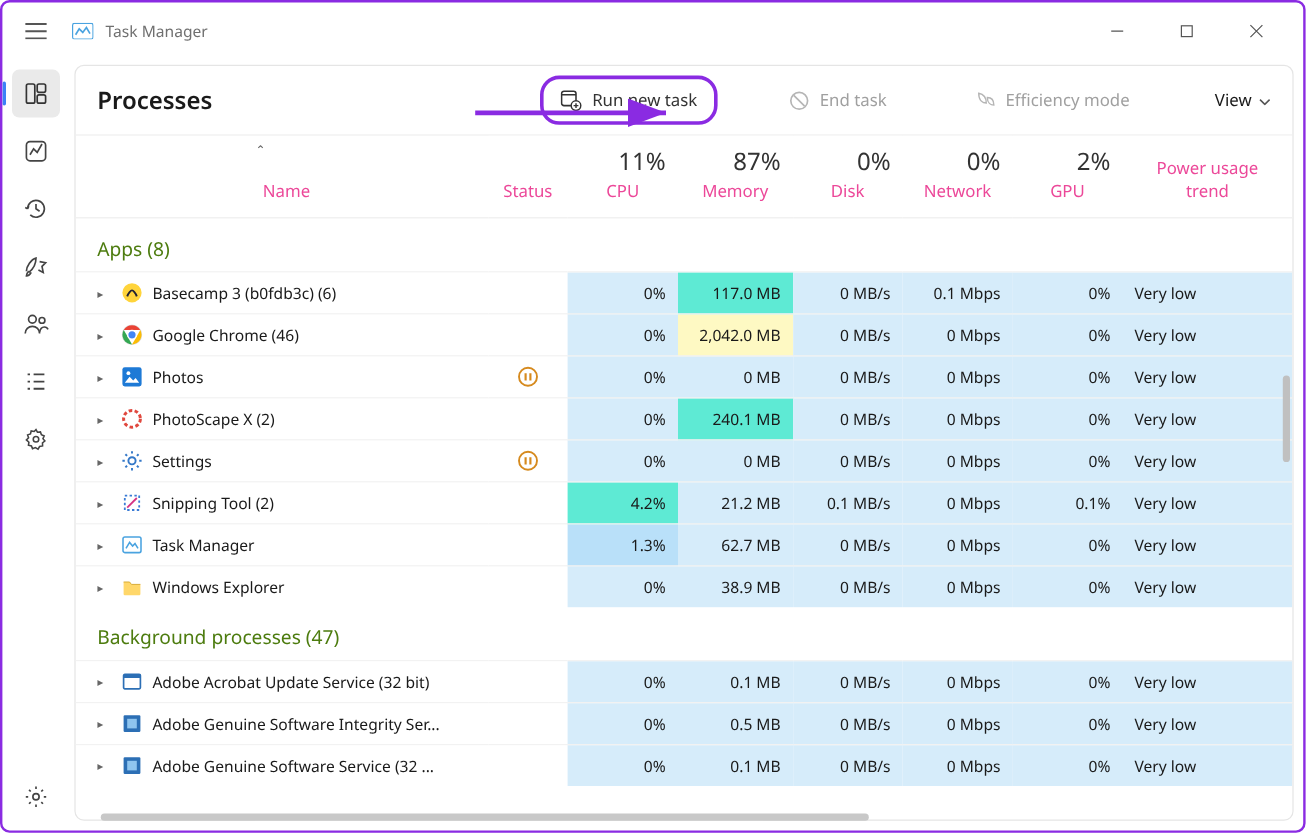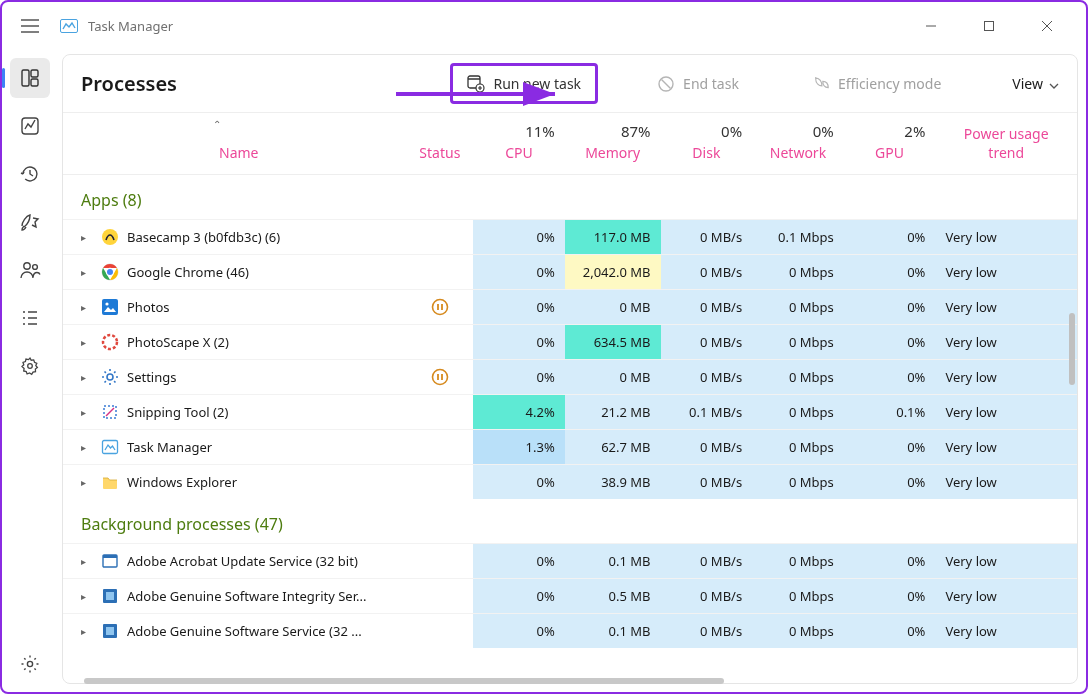--- a/index.html
+++ b/index.html
@@ -41,31 +41,31 @@
 .side-item.active { background:#eaeaea; position:relative;}
 .side-item.active::before { content:""; position:absolute; left:-8px; top:10px; width:3px; height:20px; background:#3b82f6; border-radius:2px;}
 .side-settings { margin-top:auto; margin-bottom:8px; }
 
 .main { flex:1; display:flex; flex-direction:column; border:1px solid #e5e5e5; border-radius:8px; margin:4px 8px 8px 4px; overflow:hidden; background:#fff;}
 .toolbar { height:58px; display:flex; align-items:center; padding:0 18px; border-bottom:1px solid #eee;gap:45px;}
 .page-title { font-size:20px; font-weight:600;}
 .toolbar-spacer { flex:1; }
 .tb-btn { display:flex; align-items:center; gap:8px; padding:8px 14px; color:#333; font-size:14px; border-radius:4px;}
 .tb-btn.disabled { color:#a0a0a0; }
-.tb-btn.highlight { border:3px solid #8a2be2; border-radius:4px;}
+.tb-btn.highlight { border:3px solid #8a2be2; border-radius:16px;}
 .tb-btn .ico { width:18px; height:18px; display:flex; align-items:center; justify-content:center;}
 .view-btn { display:flex; align-items:center; gap:6px; margin-left:12px;}
 
 .arrow-annot { position:absolute; top:80px; left:388px; pointer-events:none;}
 
 .table-wrap { flex:1; overflow:auto; position:relative;}
 table { border-collapse:collapse; width:100%; table-layout:fixed;}
 thead th { font-weight:400; color:#444; font-size:13px; text-align:right; padding:8px 10px 12px 10px; border-bottom:1px solid #eee; vertical-align:bottom; background:#fff;}
 thead th.left { text-align:left; }
-thead th .pct { display:block; font-size:15px; color:#333;}
+thead th .pct { display:block; font-size:20px; color:#333;}
 thead th .lbl { display:block; font-size:14px; color:#ec4899; margin-top:2px;text-align:center;}
 thead th.name-col { width:330px; padding-left:18px; position:relative;}
 thead th.status-col { width:64px; text-align:left;}
 thead th.cpu-col { width:88px;}
 thead th.mem-col { width:92px;}
 thead th.disk-col { width:88px;}
 thead th.net-col { width:88px;}
 thead th.gpu-col { width:88px;}
 thead th.pu-col { width:136px; text-align:left; padding-left:10px;}
 .sort-caret { position:absolute; top:4px; left:150px; color:#666; font-size:10px;}
@@ -346,21 +346,21 @@
                       <circle cx="9" cy="9" r="7" fill="none" stroke="#e0483e" stroke-width="2.5" stroke-dasharray="3 2"></circle>
                     </svg>
                   </span>
       <span>PhotoScape X (2)</span>
     </div>
               </td>
     <td>
                 <div class="status-cell"></div>
               </td>
     <td class="num heat-1">0%</td>
-    <td class="num heat-3">634.5 MB</td>
+    <td class="num heat-3">240.1 MB</td>
     <td class="num heat-1">0 MB/s</td>
     <td class="num heat-1">0 Mbps</td>
     <td class="num heat-1">0%</td>
     <td class="pu heat-1">Very low</td>
   </tr>
             <tr class="data-row">
     <td class="name-cell">
                 <div class="name-cell-inner">
       <span class="expander">▸</span>
       <span class="proc-icon">

